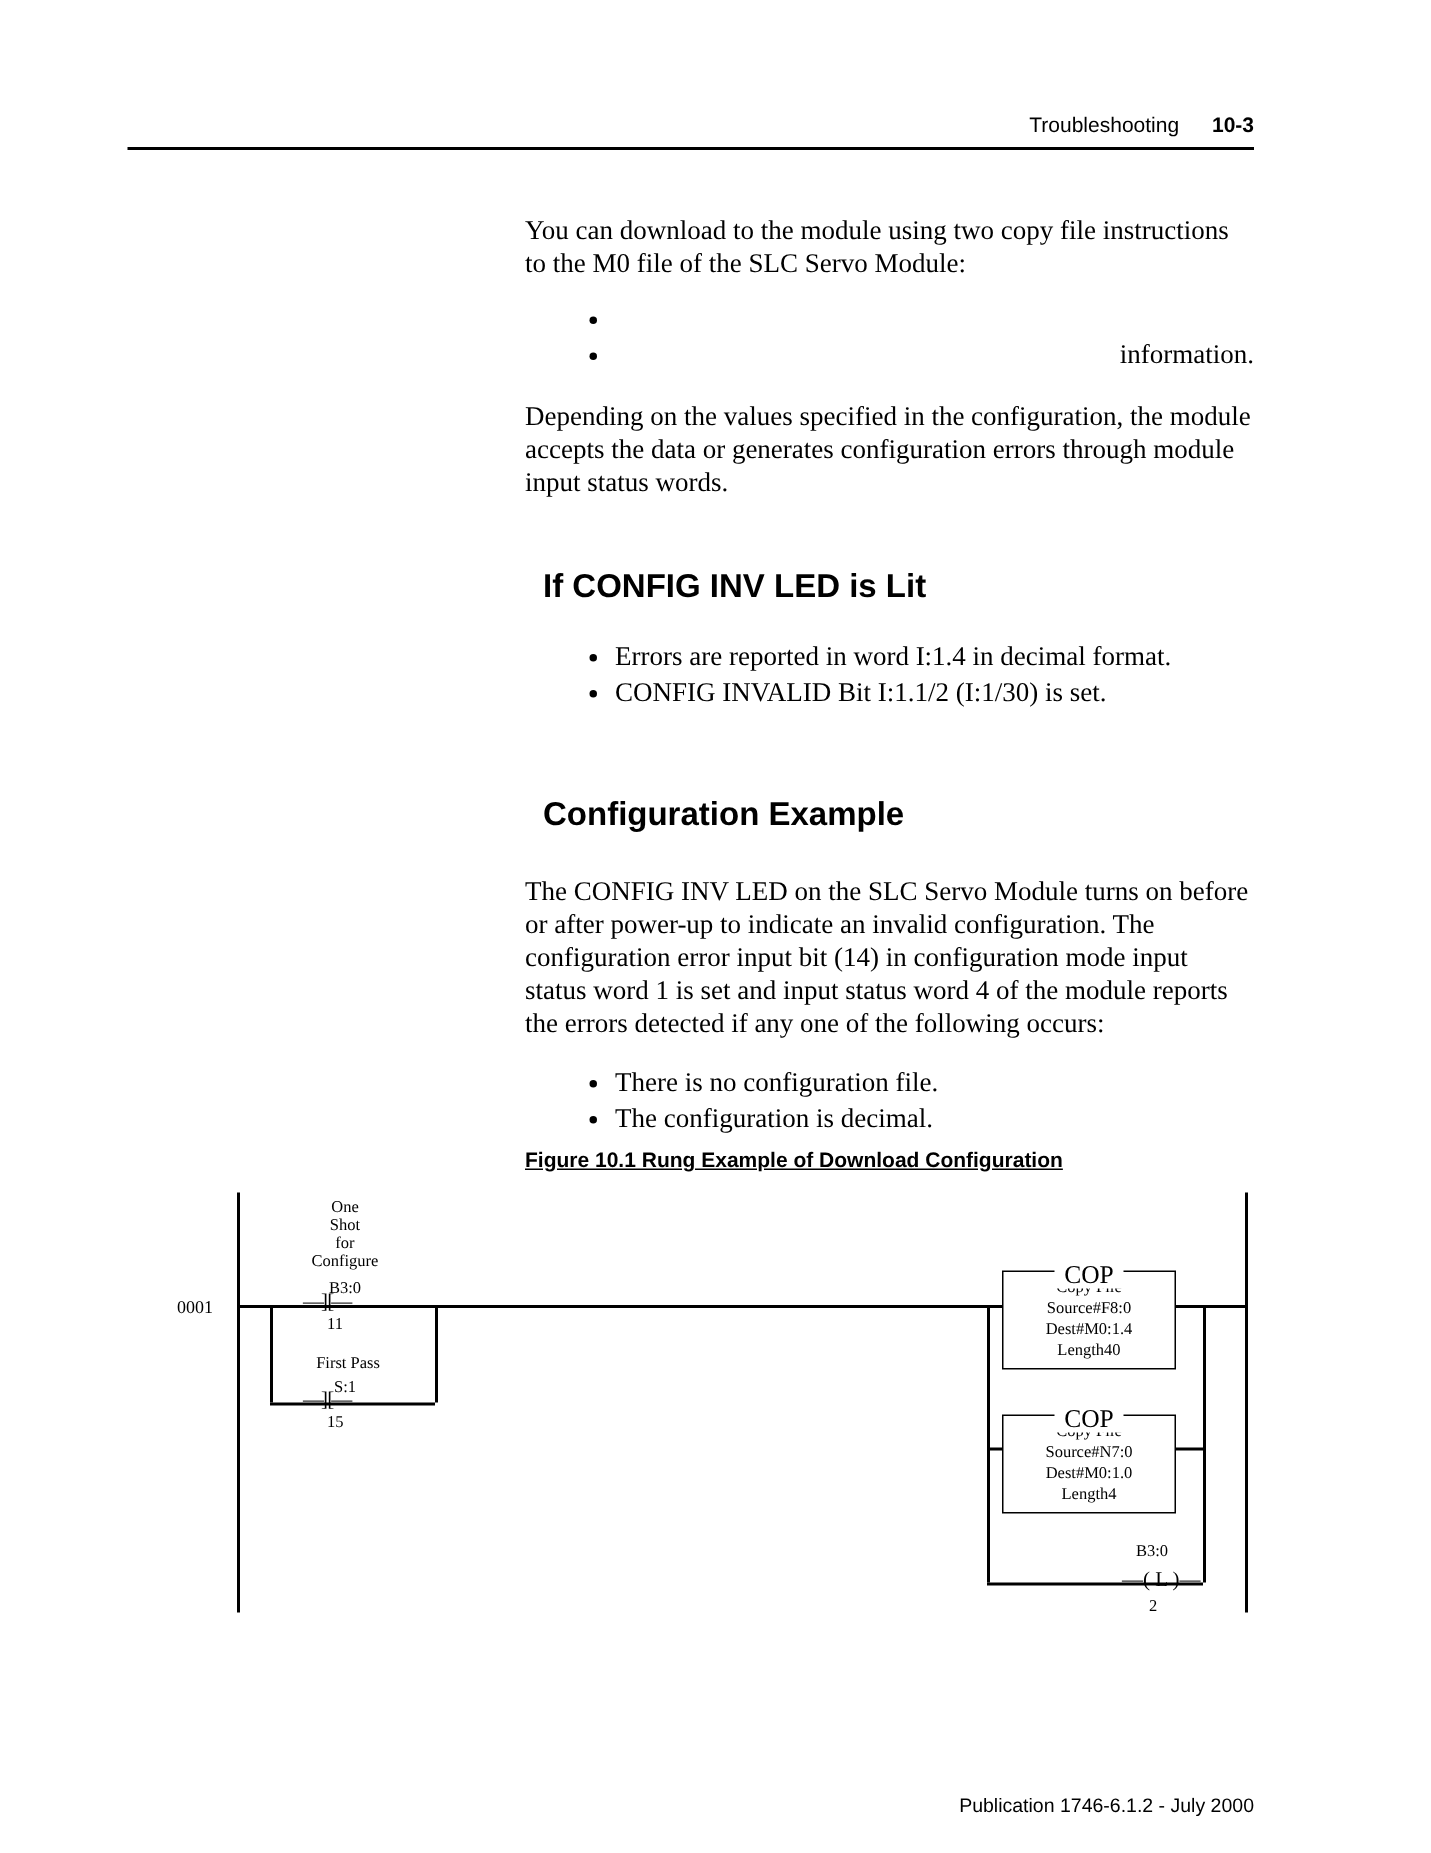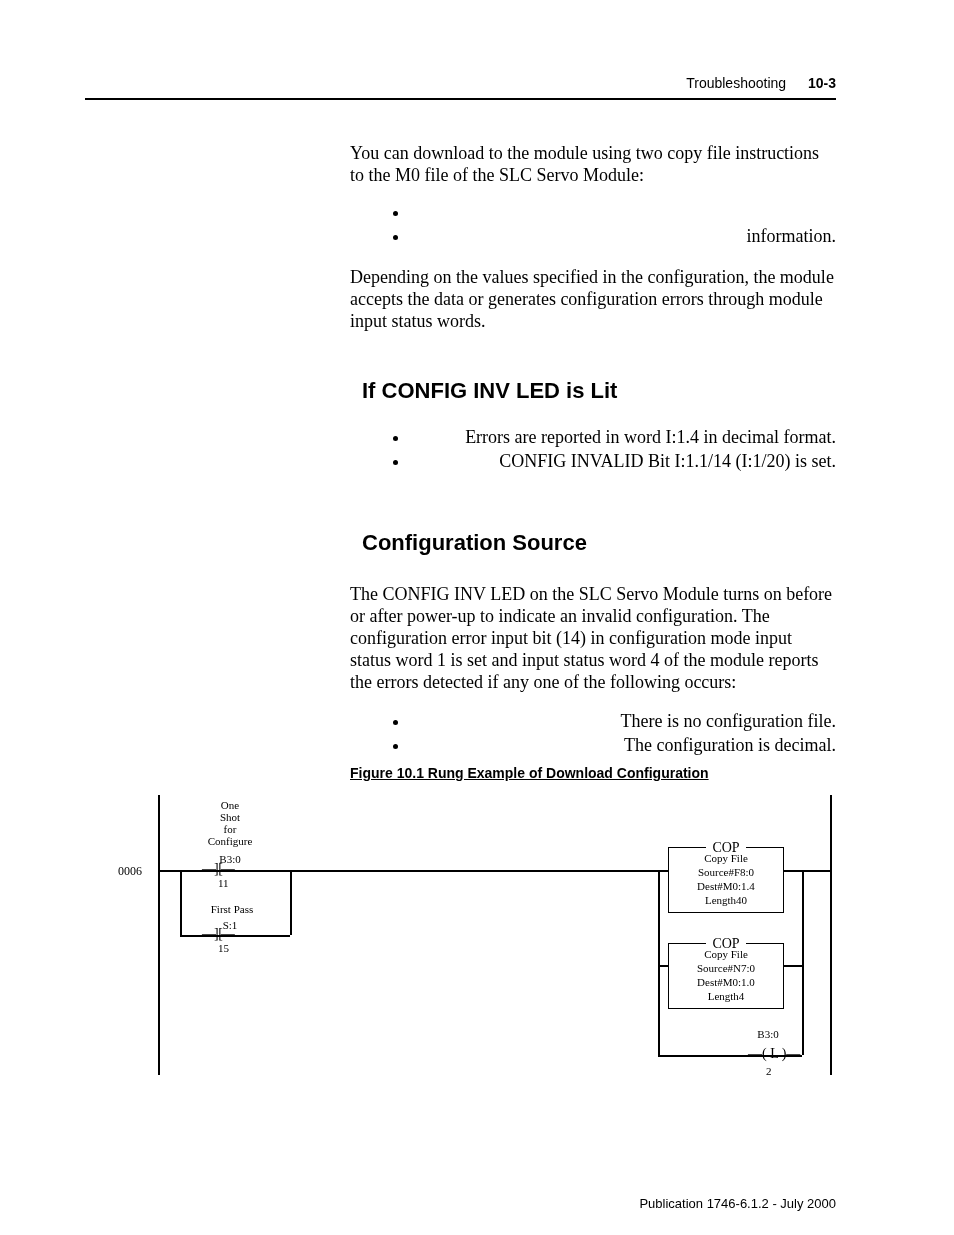--- a/index.html
+++ b/index.html
@@ -49,21 +49,20 @@
     top: 200px;
     font-size: 18px;
     line-height: 24px;
   }
   .bullets1 ul, .bullets2 ul, .bullets3 ul {
     margin: 0;
     padding-left: 18px;
   }
   .bullets1 li, .bullets2 li, .bullets3 li {
     margin: 0;
-    text-align: right;
   }
   .intro2 { top: 266px; }
   .h2 {
     position: absolute;
     left: 362px;
     font-family: Helvetica, Arial, sans-serif;
     font-weight: bold;
     font-size: 22px;
     letter-spacing: 0px;
   }
@@ -152,21 +151,21 @@
     font-size: 11px;
     padding: 3px 5px 4px 5px;
     box-sizing: border-box;
     background: #fff;
   }
   .cop .title-bar {
     position: absolute;
     top: -8px;
     left: 0; right: 0;
     text-align: center;
-    font-size: 14px;
+    font-size: 17px;
     background: none;
   }
   .cop .title-bar span {
     background: #fff;
     padding: 0 6px;
   }
   .cop .row { display: flex; justify-content: center; line-height: 14px; }
   .cop1 { left: 548px; top: 52px; height: 66px; }
   .cop2 { left: 548px; top: 148px; height: 66px; }
   
@@ -210,39 +209,39 @@
     </ul>
   </div>
 
   <div class="body-col para intro2">Depending on the values specified in the configuration, the module accepts the data or generates configuration errors through module input status words.</div>
 
   <div class="h2 h2a">If CONFIG INV LED is Lit</div>
 
   <div class="bullets2">
     <ul>
       <li>Errors are reported in word I:1.4 in decimal format.</li>
-      <li>CONFIG INVALID Bit I:1.1/14 (I:1/20) is set.</li>
+      <li>CONFIG INVALID Bit I:1.1/2 (I:1/30) is set.</li>
     </ul>
   </div>
 
-  <div class="h2 h2b">Configuration Source</div>
+  <div class="h2 h2b">Configuration Example</div>
 
   <div class="body-col para intro3">The CONFIG INV LED on the SLC Servo Module turns on before or after power-up to indicate an invalid configuration. The configuration error input bit (14) in configuration mode input status word 1 is set and input status word 4 of the module reports the errors detected if any one of the following occurs:</div>
 
   <div class="bullets3">
     <ul>
       <li>There is no configuration file.</li>
       <li>The configuration is decimal.</li>
     </ul>
   </div>
 
   <div class="fig-caption">Figure 10.1   Rung Example of Download Configuration</div>
 
   <div class="diagram">
-    <div class="rung-label">0006</div>
+    <div class="rung-label">0001</div>
     <div class="rail-left"></div>
     <div class="rail-right"></div>
 
     <div class="wire w-main"></div>
     <div class="wire w-branch-v1"></div>
     <div class="wire w-branch-h1"></div>
     <div class="wire w-branch-v2"></div>
 
     <div class="wire w-br-right-v1"></div>
     <div class="wire w-into-cop1"></div>

